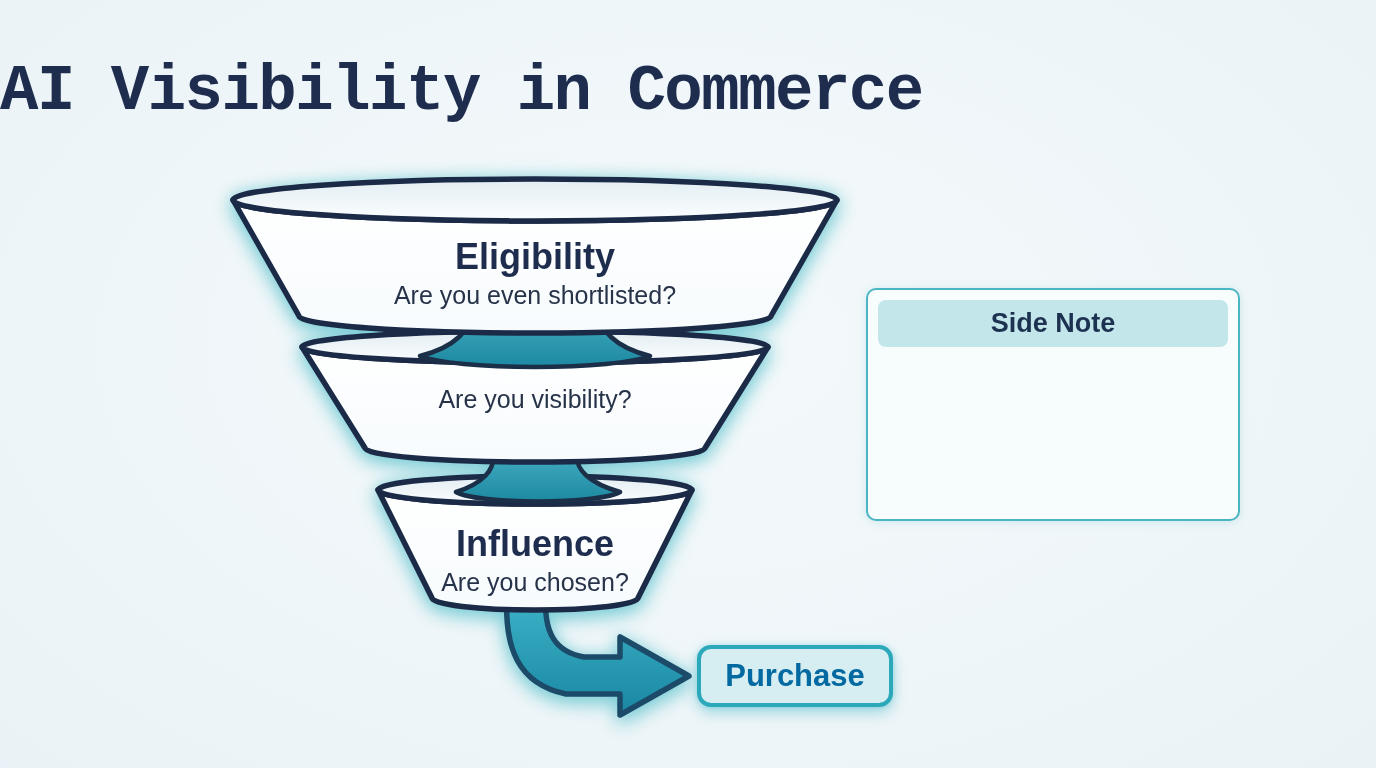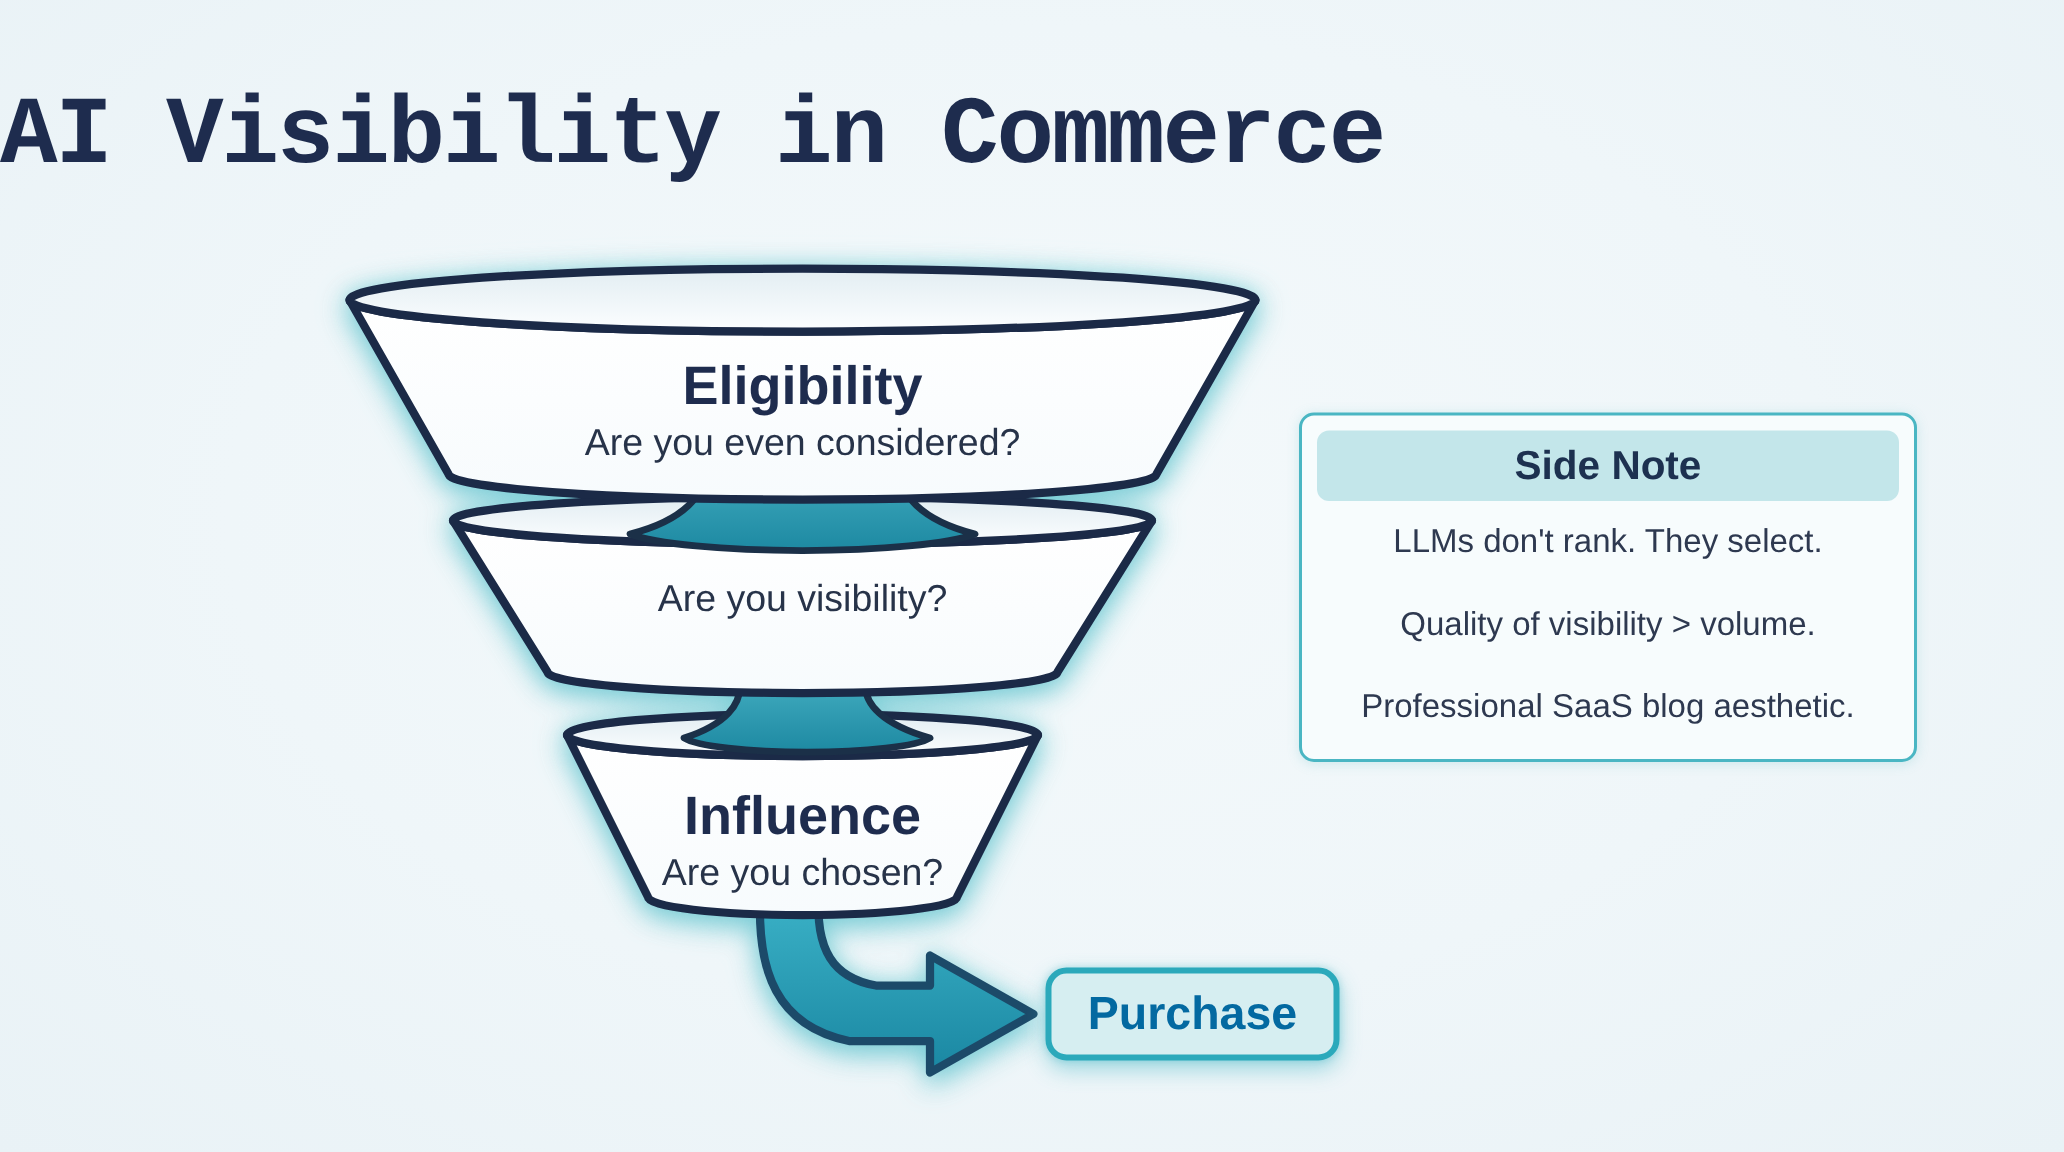--- a/index.html
+++ b/index.html
@@ -38,21 +38,21 @@
     box-sizing:border-box;
     background:#d6eef1;
     border:4px solid #2ba9bb;
     border-radius:14px;
     display:flex;align-items:center;justify-content:center;
     font-size:31px;font-weight:bold;color:#0369a1;
     box-shadow:0 6px 14px rgba(60,180,195,.45), 0 0 5px rgba(60,180,195,.3);
     cursor:pointer;
   }
   .side-note{
-    position:absolute;left:866px;top:275px;width:412px;height:233px;
+    position:absolute;left:866px;top:288px;width:374px;height:233px;
     box-sizing:border-box;
     background:#f7fcfd;
     border:2px solid #4ab6c3;
     border-radius:10px;
     box-shadow:0 1px 8px rgba(100,190,200,.25);
   }
   .side-note-header{
     margin:10px 10px 0 10px;height:47px;
     background:#c3e6ea;border-radius:8px;
     display:flex;align-items:center;justify-content:center;
@@ -107,34 +107,29 @@
       <ellipse class="tier-outline" cx="535" cy="347" rx="233" ry="16" fill="url(#gradEllipse)"></ellipse>
       <path class="neck" fill="url(#gradNeck)" d="M 468,306 C 476,330 452,348 420,356 A 121,16 0 0 0 650,356 C 618,348 594,330 602,306 Z"></path>
 
       <path class="tier-outline" fill="url(#gradBody)" d="M 233,200 L 299,316 A 236,17 0 0 0 771,316 L 837,200 A 302,21 0 0 1 233,200 Z"></path>
       <ellipse class="tier-outline" cx="535" cy="200" rx="302" ry="21" fill="url(#gradEllipse)"></ellipse>
     </g>
   </svg>
 
   <div class="stage-text" style="top:236px">
     <div class="stage-label">Eligibility</div>
-    <div class="stage-question">Are you even considered?</div>
+    <div class="stage-question">Are you even shortlisted?</div>
   </div>
   <div class="stage-text" style="top:381px">
     <div class="stage-question">Are you visibility?</div>
   </div>
   <div class="stage-text" style="top:523px">
     <div class="stage-label">Influence</div>
     <div class="stage-question">Are you chosen?</div>
   </div>
 
   <div class="purchase-btn">Purchase</div>
 
   <div class="side-note">
     <div class="side-note-header">Side Note</div>
-    <div class="side-note-body">
-      <div class="side-note-line">LLMs don't rank. They select.</div>
-      <div class="side-note-line">Quality of visibility &gt; volume.</div>
-      <div class="side-note-line">Professional SaaS blog aesthetic.</div>
-    </div>
   </div>
 
 </div>
 
 </body></html>

